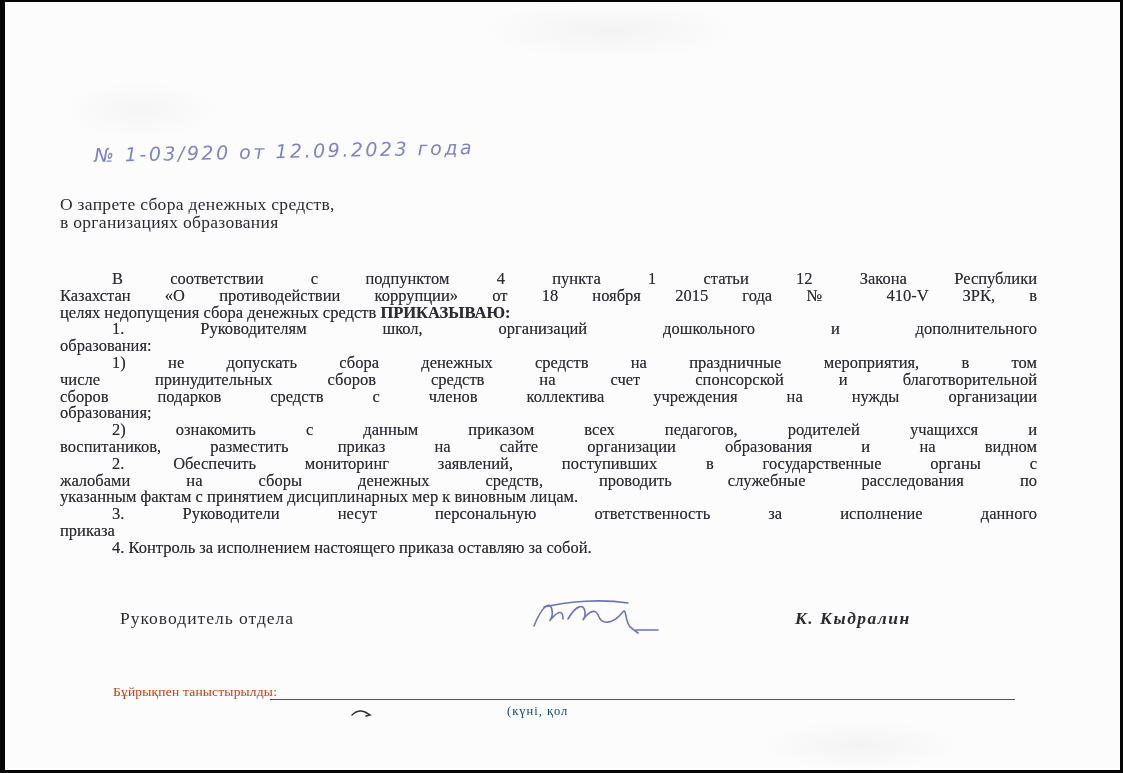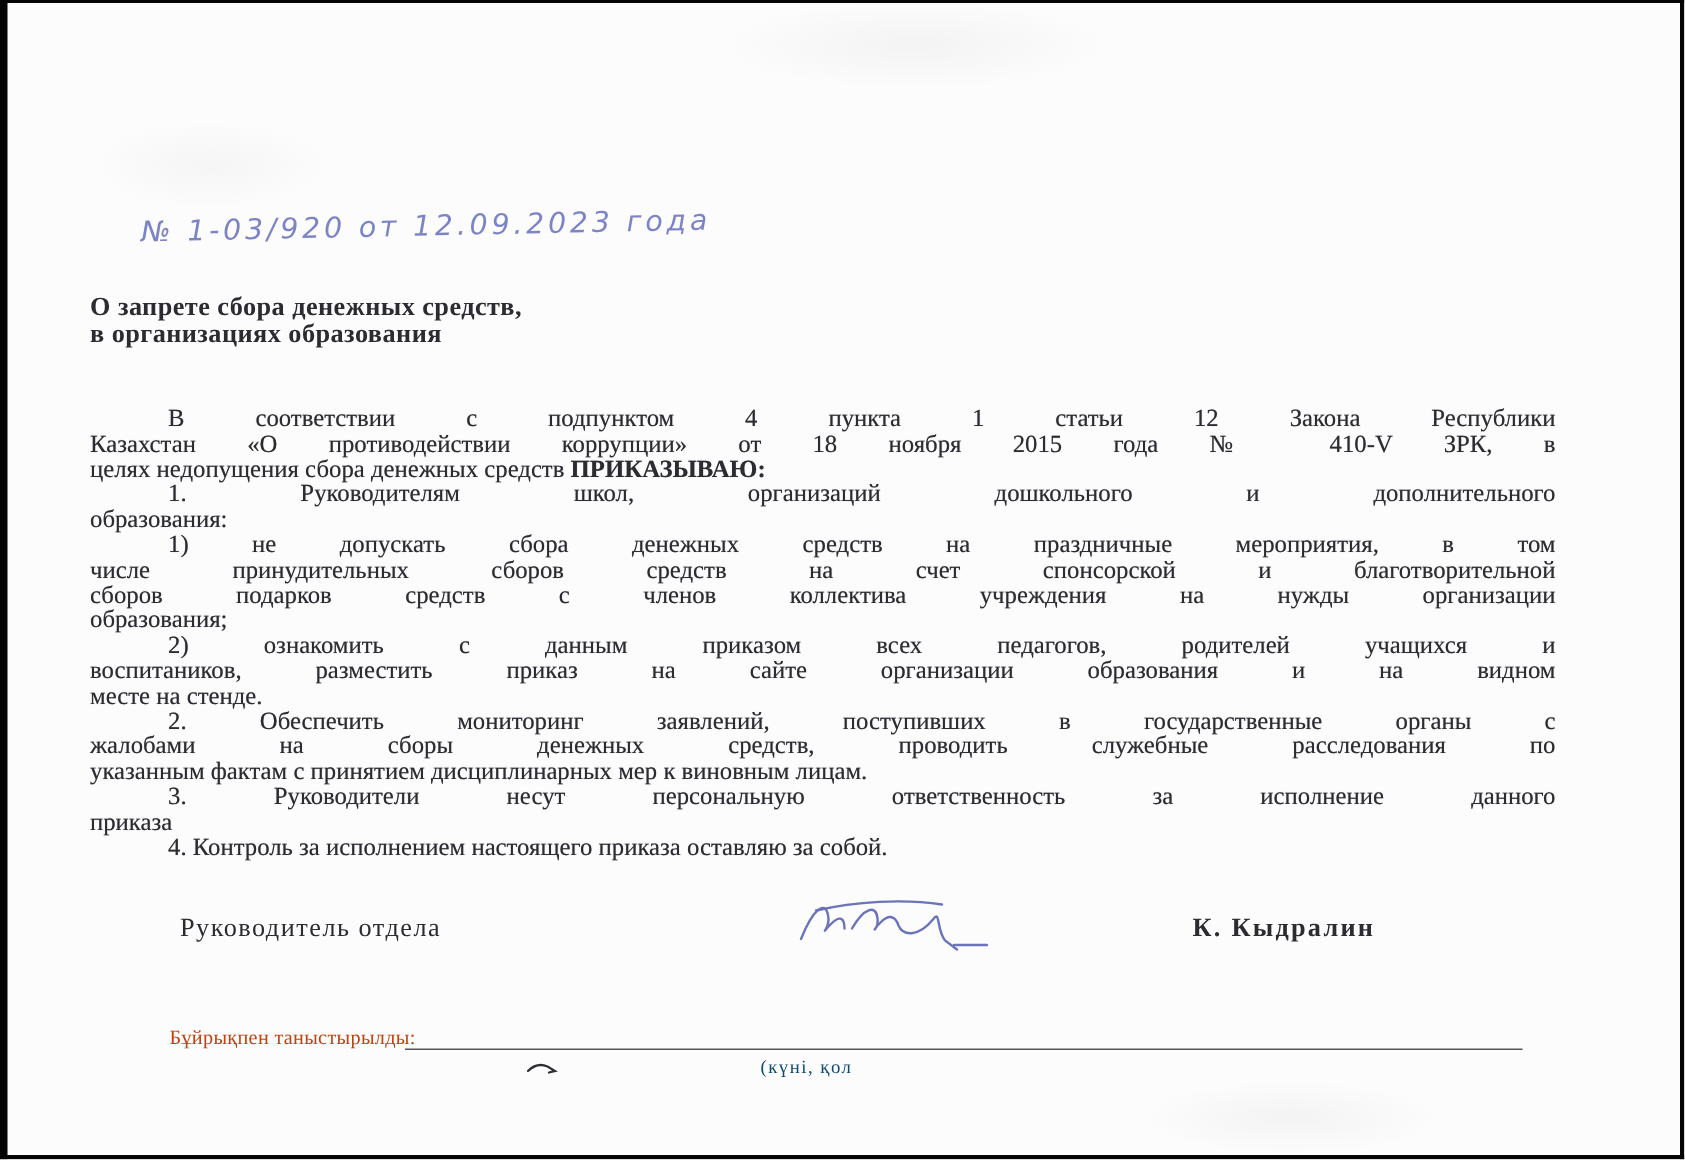--- a/index.html
+++ b/index.html
@@ -27,42 +27,42 @@
 
   .handwritten-number {
     position:absolute; left:94px; top:140px;
     font-family:"DejaVu Sans", sans-serif;
     font-style:italic; font-size:19px; letter-spacing:2.5px;
     transform:rotate(-1.2deg); white-space:nowrap;
   }
 
   .doc-title {
     position:absolute; left:60px; top:196px;
-    font-weight:bold; font-size:17.5px; line-height:17.5px;
+    font-weight:normal; font-size:17.5px; line-height:17.5px;
     letter-spacing:.3px;
   }
 
   .doc-body {
     position:absolute; left:60px; top:271px; width:977px;
     font-size:16.5px; line-height:16.8px;
     text-shadow:0 0 .5px rgba(40,40,48,.55);
   }
   .doc-line { white-space:normal; }
   .doc-line.ind  { text-indent:52px; }
   .doc-line.just { text-align:justify; text-align-last:justify; }
   .doc-line .b   { font-weight:bold;margin-top:32px; }
 
   .sig-position {
     position:absolute; left:120px; top:608px;
     font-weight:normal; font-size:17.5px; letter-spacing:1px;
   }
   .sig-mark { position:absolute; left:530px; top:592px; }
   .sig-name {
     position:absolute; left:795px; top:608px;
-    font-weight:bold; font-size:17.5px; letter-spacing:1.5px;
+    font-weight:bold; font-size:17.5px; letter-spacing:1.5px;font-style:italic;
   }
 
   .footer-label {
     position:absolute; left:113px; top:684px;
     font-size:13.5px; color:#c2410c; letter-spacing:.2px; white-space:nowrap;
   }
   .footer-line {
     position:absolute; left:270px; top:699px; width:745px; height:1px;
     background:#55555a;
   }
@@ -98,21 +98,20 @@
       <div class="doc-line just"><span>Казахстан «О противодействии коррупции» от 18 ноября 2015 года № 410-V ЗРК, в</span></div>
       <div class="doc-line"><span>целях недопущения сбора денежных средств </span><span class="b">ПРИКАЗЫВАЮ:</span></div>
       <div class="doc-line just ind"><span>1. Руководителям школ, организаций дошкольного и дополнительного</span></div>
       <div class="doc-line"><span>образования:</span></div>
       <div class="doc-line just ind"><span>1) не допускать сбора денежных средств на праздничные мероприятия, в том</span></div>
       <div class="doc-line just"><span>числе принудительных сборов средств на счет спонсорской и благотворительной</span></div>
       <div class="doc-line just"><span>сборов подарков средств с членов коллектива учреждения на нужды организации</span></div>
       <div class="doc-line"><span>образования;</span></div>
       <div class="doc-line just ind"><span>2) ознакомить с данным приказом всех педагогов, родителей учащихся и</span></div>
       <div class="doc-line just"><span>воспитаников, разместить приказ на сайте организации образования и на видном</span></div>
-      <div class="doc-line"><span>месте на стенде.</span></div>
       <div class="doc-line just ind"><span>2. Обеспечить мониторинг заявлений, поступивших в государственные органы с</span></div>
       <div class="doc-line just"><span>жалобами на сборы денежных средств, проводить служебные расследования по</span></div>
       <div class="doc-line"><span>указанным фактам с принятием дисциплинарных мер к виновным лицам.</span></div>
       <div class="doc-line just ind"><span>3. Руководители несут персональную ответственность за исполнение данного</span></div>
       <div class="doc-line"><span>приказа</span></div>
       <div class="doc-line ind"><span>4. Контроль за исполнением настоящего приказа оставляю за собой.</span></div>
     </div>
 
   <div class="sig-position">Руководитель отдела</div>
 

